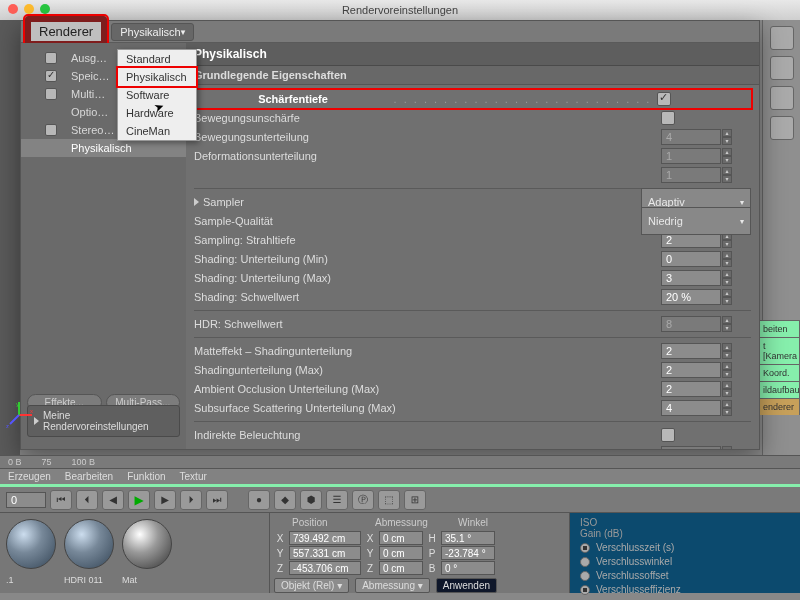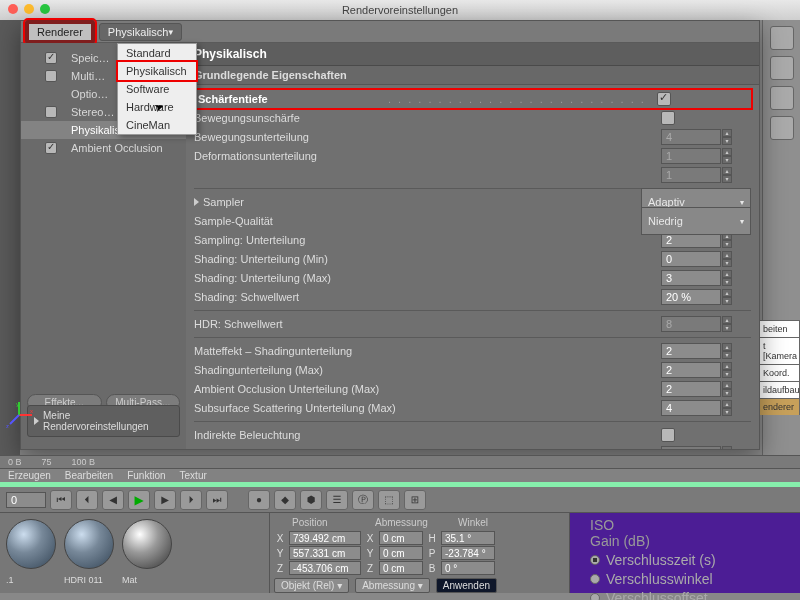--- a/index.html
+++ b/index.html
@@ -2,35 +2,35 @@
 <html><head>
 <meta charset="utf-8">
 <style>
   * { box-sizing: border-box; margin: 0; padding: 0; font-family: "Lucida Grande", Arial, sans-serif; }
   body { background:#8a8a8a; width:800px; height:600px; overflow:hidden; font-size:11px; color:#ddd; position:relative; }
   .mac-dots { position:absolute; top:4px; left:8px; display:flex; gap:6px; }
   .mac-dots span { width:10px; height:10px; border-radius:50%; display:block; }
   .titlebar { height:20px; background:linear-gradient(#e8e8e8,#cfcfcf); text-align:center; font-size:11px; color:#444; line-height:20px; position:absolute; top:0; left:0; right:0; }
   .window { position:absolute; top:20px; left:20px; width:740px; height:430px; background:#6f6f6f; border:1px solid #555; box-shadow:0 8px 24px rgba(0,0,0,.4); display:flex; flex-direction:column; }
   .menubar { height:22px; background:#7a7a7a; display:flex; align-items:center; padding:0 4px; border-bottom:1px solid #5a5a5a; }
-  .menubtn { padding:2px 8px; font-size:11px; color:#222; background:#bfbfbf; border:4px solid #7f1d1d; border-radius:3px; margin-right:4px; }
+  .menubtn { padding:2px 8px; font-size:13px; color:#222; background:#bfbfbf; border:6px solid #7f1d1d; border-radius:3px; margin-right:4px; }
   .hl-red { outline:2px solid #e00; outline-offset:0; }
   .combo { display:flex; align-items:center; background:#676767; color:#eee; padding:2px 8px; border:1px solid #555; border-radius:3px; font-size:11px; min-width:80px; position:relative; }
   .combo .tri { margin-left:auto; font-size:9px; }
   .body { flex:1; display:flex; overflow:hidden; }
   .side { width:165px; background:#6a6a6a; position:relative; padding-top:6px; }
   .side-item { padding:3px 10px 3px 50px; font-size:11px; color:#d8d8d8; position:relative; }
   .side-item.sel { background:#838383; color:#fff; }
   .side-chk { position:absolute; left:24px; width:12px; height:12px; border:1px solid #555; background:#b8b8b8; border-radius:2px; top:3px; }
   .side-chk.on::after { content:"✓"; font-size:10px; color:#333; position:absolute; top:-2px; left:1px; }
   .side-foot { position:absolute; bottom:38px; left:0; right:0; display:flex; gap:4px; padding:0 6px; }
   .side-foot .pill { flex:1; background:#7c7c7c; border:1px solid #555; border-radius:10px; font-size:10px; text-align:center; padding:2px 0; color:#ccc; }
   .side-save { position:absolute; bottom:12px; left:6px; right:6px; background:#5f5f5f; border:1px solid #4a4a4a; border-radius:3px; padding:4px 6px; color:#ddd; font-size:10px; display:flex; align-items:center; gap:4px; }
   .arrow-r { width:0;height:0;border-top:4px solid transparent;border-bottom:4px solid transparent;border-left:5px solid #ccc; }
-  .dropdown { position:absolute; top:22px; left:96px; width:80px; background:#eee; border:1px solid #999; box-shadow:2px 2px 6px rgba(0,0,0,.4); z-index:50; }
+  .dropdown { position:absolute; top:28px; left:96px; width:80px; background:#eee; border:1px solid #999; box-shadow:2px 2px 6px rgba(0,0,0,.4); z-index:50; }
   .dropdown div { padding:3px 8px; font-size:11px; color:#333; }
   .main { flex:1; background:#707070; display:flex; flex-direction:column; overflow:hidden; }
   .main-head { background:#5e5e5e; color:#fff; font-weight:bold; font-size:12px; padding:4px 8px; border-bottom:1px solid #4a4a4a; }
   .main-sub { background:#686868; color:#ddd; font-weight:bold; font-size:11px; padding:3px 8px; border-bottom:1px solid #555; }
   .props { padding:4px 8px; overflow:auto; flex:1; }
   .row { display:flex; align-items:center; height:18px; margin:1px 0; font-size:11px; }
   .row .lab { width:190px; color:#ddd; white-space:nowrap; overflow:hidden; }
   .row .lab.bold { font-weight:bold; color:#fff; }
   .row .ctrl { width:90px; display:flex; align-items:center; }
   .chkbox { width:14px; height:14px; background:#b8b8b8; border:1px solid #555; border-radius:2px; position:relative; }
@@ -39,48 +39,48 @@
   .numfield.dis { background:#7a7a7a; color:#aaa; }
   .spinner { width:10px; height:16px; display:flex; flex-direction:column; margin-left:1px; }
   .spinner span { flex:1; background:#6a6a6a; border:1px solid #555; font-size:6px; text-align:center; color:#ccc; line-height:6px; }
   .ddfield { background:#888; border:1px solid #555; color:#e8e8e8; font-size:11px; padding:1px 6px; width:110px; height:28px; display:flex; align-items:center; position:relative;gap:8px; }
   .ddfield .tri { margin-left:auto; font-size:8px; }
   .sep { height:1px; background:#5a5a5a; margin:4px 0; }
   .disc { display:inline-block; width:0;height:0;border-top:4px solid transparent;border-bottom:4px solid transparent;border-left:5px solid #ccc; margin-right:4px; }
   
   .bottom { position:absolute; left:0; right:0; top:455px; bottom:0; background:#888; }
   .ruler { height:14px; background:#7a7a7a; border-top:1px solid #555; border-bottom:1px solid #555; display:flex; align-items:center; padding:0 8px; font-size:9px; color:#ccc; gap:20px;}
-  .tabrow { height:18px; background:#828282; border-bottom:5px solid #86efac; display:flex; align-items:center; gap:14px; padding:0 8px; font-size:10px; color:#ddd; }
+  .tabrow { height:18px; background:#828282; border-bottom:3px solid #86efac; display:flex; align-items:center; gap:14px; padding:0 8px; font-size:10px; color:#ddd; }
   .transport { height:26px; background:#7a7a7a; border-bottom:1px solid #555; display:flex; align-items:center; padding:0 6px; gap:4px; }
   .tbtn { width:22px; height:20px; background:#9a9a9a; border:1px solid #666; border-radius:3px; display:flex; align-items:center; justify-content:center; font-size:10px; color:#333; }
   .tbtn.play { color:#0a0; font-size:12px; }
   .lower { display:flex; height:80px; }
   .matpanel { width:270px; background:#777; border-right:1px solid #555; position:relative; }
   .spheres { display:flex; gap:8px; padding:6px; }
   .sph { width:50px; height:50px; border-radius:50%; background:radial-gradient(circle at 35% 30%, #fff, #999 40%, #333); border:1px solid #444; }
   .sph.env { background:radial-gradient(circle at 35% 30%, #cde, #789 40%, #345); }
   .matlabels { display:flex; gap:8px; padding:0 6px; font-size:9px; color:#ddd; }
   .coord { flex:0 0 300px; background:#777; border-right:1px solid #555; padding:2px 4px; font-size:10px; }
   .coord .hdr { display:flex; color:#ccc; font-size:10px; padding:2px 24px 2px 18px; }
   .coord .hdr span { flex:1; }
   .coord-row { display:flex; align-items:center; gap:3px; margin:1px 0; }
   .coord-row .axislab { width:12px; color:#ddd; text-align:center; }
   .coord-row .cf { background:#8c8c8c; border:1px solid #555; color:#fff; padding:1px 3px; height:14px; font-size:10px; }
-  .rightpanel { flex:1; background:#4c1d95; padding:4px 20px; font-size:14px; color:#bbb; }
+  .rightpanel { flex:1; background:#0c4a6e; padding:4px 10px; font-size:10px; color:#bbb; }
   .rightpanel label { display:flex; align-items:center; gap:6px; margin:3px 0; color:#aaa; }
   .radio { width:10px; height:10px; border:1px solid #666; border-radius:50%; background:#aaa; display:inline-block; }
   .radio.on { background:radial-gradient(circle,#333 0 40%,#aaa 41%); }
   .btnsm { background:#8c8c8c; border:1px solid #555; color:#ddd; font-size:10px; padding:1px 6px; border-radius:2px; }
   .far-right { position:absolute; top:20px; right:0; width:38px; bottom:145px; background:#8f8f8f; border-left:1px solid #666; }
   .far-right .ic { width:24px; height:24px; margin:6px auto; background:#aaa; border:1px solid #666; border-radius:3px; }
   .bg-left { position:absolute; top:20px; left:0; width:20px; bottom:145px; background:#5a5a5a; }
   .axis-gizmo { position:absolute; left:4px; top:400px; width:30px; height:30px; }
   .cursor { position:absolute; top:79px; left:133px; font-size:12px; color:#000; z-index:60; transform:rotate(-20deg); }
   .right-tabs { position:absolute; right:0; top:320px; width:42px; font-size:9px; }
-  .right-tabs div { background:#ffffff; border:1px solid #666; border-bottom:none; padding:3px 4px; color:#333; }
+  .right-tabs div { background:#86efac; border:1px solid #666; border-bottom:none; padding:3px 4px; color:#333; }
   .right-tabs div.sel { background:#c7a05a; }
   .hidden-menu { position:absolute; top:3px; right:4px; font-size:10px; color:#888; display:flex; gap:10px; }
 </style>
 </head>
 <body>
 
 <div class="bg-left"></div>
 <div class="far-right">
   <div class="ic"></div>
   <div class="ic"></div>
@@ -122,43 +122,43 @@
     <div>Standard</div>
     <div class="hl-red">Physikalisch</div>
     <div>Software</div>
     <div>Hardware</div>
     <div>CineMan</div>
   </div>
   <span class="cursor">➤</span>
 
   <div class="body">
     <div class="side">
+      <div class="side-item"><span class="side-chk"></span><span>Ausg…</span></div>
       <div class="side-item"><span class="side-chk on"></span><span>Speic…</span></div>
       <div class="side-item"><span class="side-chk"></span><span>Multi…</span></div>
       <div class="side-item"><span>Optio…</span></div>
       <div class="side-item"><span class="side-chk"></span><span>Stereo…</span></div>
       <div class="side-item sel"><span>Physikalisch</span></div>
-      <div class="side-item"><span class="side-chk on"></span><span>Ambient Occlusion</span></div>
 
       <div class="side-foot">
         <div class="pill">Effekte...</div>
         <div class="pill">Multi-Pass...</div>
       </div>
       <div class="side-save">
         <span class="arrow-r"></span>
         <span>Meine Rendervoreinstellungen</span>
       </div>
     </div>
 
     <div class="main">
       <div class="main-head">Physikalisch</div>
       <div class="main-sub">Grundlegende Eigenschaften</div>
       <div class="props">
 
-        <div class="row hl-red" style="padding:2px 4px;">
+        <div class="row hl-red" style="padding:2px 4px;text-align:center;">
           <span class="lab bold">Schärfentiefe</span>
           <span style="flex:1;color:#999;letter-spacing:2px;overflow:hidden">. . . . . . . . . . . . . . . . . . . . . . . . . .</span>
           <span class="ctrl">
               <span class="chkbox on"></span>
             </span>
         </div>
 
         <div class="row">
           <span class="lab">Bewegungsunschärfe</span>
           <span style="flex:1"></span>
@@ -211,21 +211,21 @@
           </div>
         <div class="row">
             <span class="lab">Sample-Qualität</span>
             <span style="flex:1"></span>
             <span class="ddfield">
               <span>Niedrig</span>
               <span class="tri">▾</span>
             </span>
           </div>
         <div class="row">
-            <span class="lab">Sampling: Unterteilung</span>
+            <span class="lab">Sampling: Strahltiefe</span>
             <span style="flex:1"></span>
             <span class="ctrl">
               <span class="numfield">2</span>
               <span class="spinner">
                 <span>▴</span>
                 <span>▾</span>
               </span>
             </span>
           </div>
         <div class="row">

